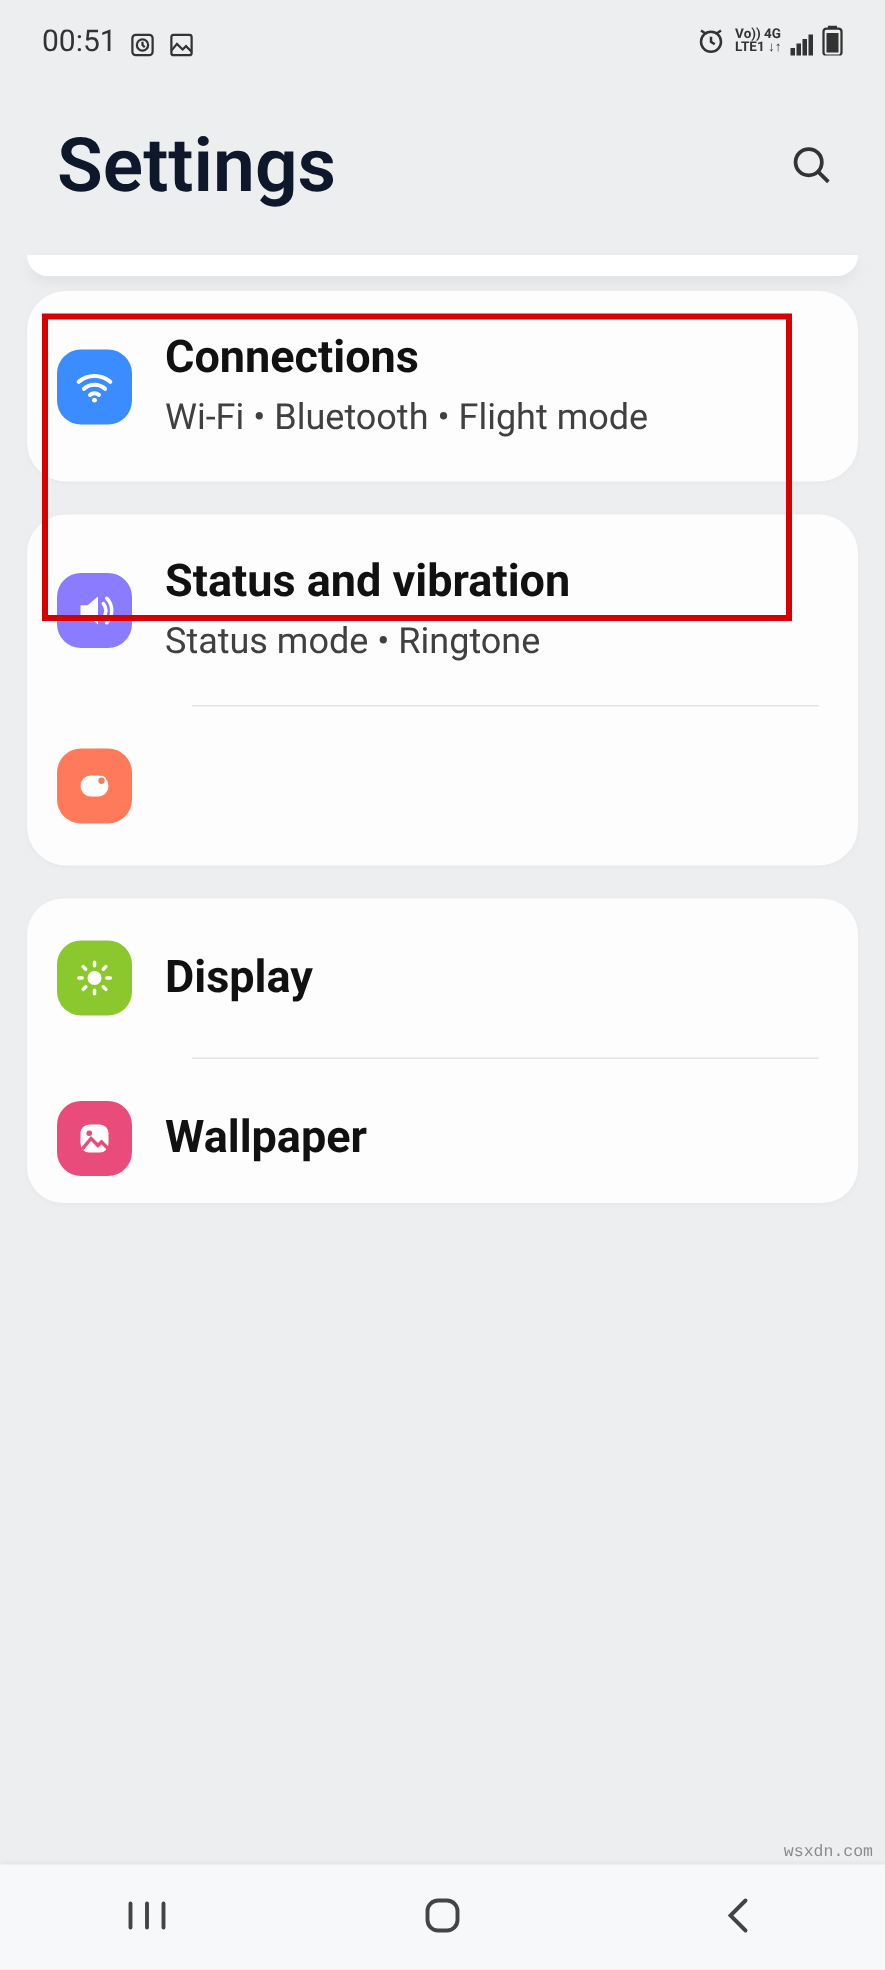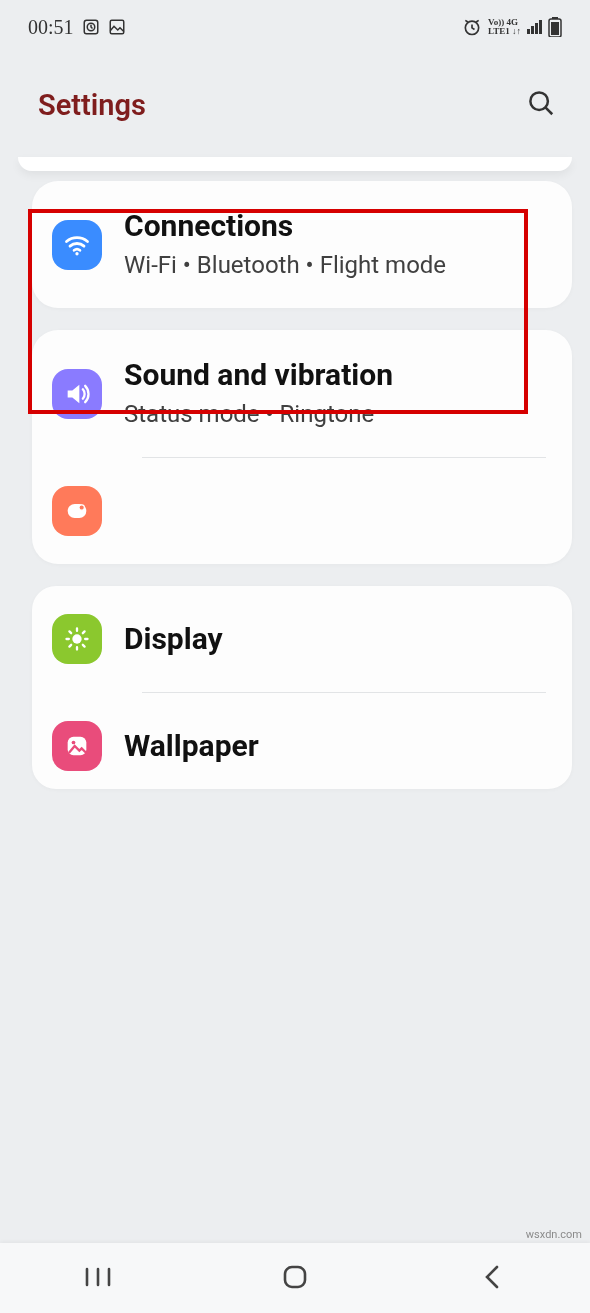--- a/index.html
+++ b/index.html
@@ -14,44 +14,44 @@
   }
   .statusbar {
     display: flex;
     justify-content: space-between;
     align-items: center;
     padding: 10px 28px 4px 28px;
     height: 48px;
     font-size: 20px;
     color: #333;
   }
-  .statusbar-left, .statusbar-right { display: flex; align-items: center; gap: 8px; font-family: Liberation Serif, serif; }
+  .statusbar-left, .statusbar-right { display: flex; align-items: flex-end; gap: 8px; }
   .statusbar-right { gap: 6px; font-size: 16px; }
   .sb-icon { display:inline-flex; align-items:center; justify-content:center; }
   .sb-net { font-size: 9px; line-height: 9px; font-weight: 700; text-align: left; }
   .signal { display:inline-flex; align-items:flex-end; gap:1px; }
   .signal span { width:3px; background:#333; display:inline-block;}
   .header {
     padding: 34px 28px 30px 38px;
     display: flex;
     justify-content: space-between;
     align-items: center;
   }
-  .header h1 { font-size: 29px; font-weight: 600; color:#7f1d1d; }
+  .header h1 { font-size: 50px; font-weight: 600; color:#0f172a; }
   .search-btn { background:none; border:none; cursor:pointer; padding:6px; }
   .shadow-bump {
     height: 14px;
     margin: 0 18px 10px 18px;
     border-radius: 0 0 26px 26px;
     background: linear-gradient(#fff, #fff);
     box-shadow: 0 4px 10px rgba(0,0,0,0.06);
   }
   .card {
     background: #fdfdfd;
-    margin: 0 18px 22px 32px;
+    margin: 0 18px 22px 18px;
     border-radius: 26px;
     box-shadow: 0 1px 4px rgba(0,0,0,0.03);
     overflow: hidden;
   }
   .item {
     display: flex;
     align-items: center;
     padding: 28px 24px 28px 20px;
     gap: 22px;
     cursor: pointer;
@@ -73,21 +73,21 @@
   .item-sub   { font-size: 24px; color:#404040; line-height:1.28; margin-top:6px; }
   .highlight { position:absolute; border:4px solid #d60000; pointer-events:none; }
   .hl-connections { left:28px; top:209px; width:500px; height:205px; }
   .navbar {
     position:absolute; left:0; right:0; bottom:0; height:70px;
     background:#f7f8f9;
     display:flex; align-items:center; justify-content:space-around;
     box-shadow: 0 -1px 4px rgba(0,0,0,0.05);
   }
   .nav-btn { background:none; border:none; width:120px; height:60px; display:flex; align-items:center; justify-content:center; cursor:pointer;}
-  .watermark { position:absolute; right:8px; bottom:72px; font-size:11px; color:#8b8b8b; }
+  .watermark { position:absolute; right:8px; bottom:72px; font-size:11px; color:#8b8b8b;font-family:Liberation Mono, monospace; }
 </style>
 </head>
 <body>
 
 <div class="statusbar">
   <div class="statusbar-left">
     <span>00:51</span>
     <span class="sb-icon">
       <svg width="18" height="18" viewBox="0 0 24 24" fill="none" stroke="#333" stroke-width="2">
           <rect x="3" y="3" width="18" height="18" rx="3"></rect>
@@ -164,21 +164,21 @@
 <div class="card">
   <div class="item">
     <div class="icon-circle ic-purple">
       <svg width="28" height="28" viewBox="0 0 24 24" fill="#fff">
           <path d="M4 9v6h4l6 5V4l-6 5H4z"></path>
           <path d="M17 8a6 6 0 0 1 0 8" fill="none" stroke="#fff" stroke-width="2" stroke-linecap="round"></path>
           <path d="M19 5a10 10 0 0 1 0 14" fill="none" stroke="#fff" stroke-width="2" stroke-linecap="round"></path>
         </svg>
     </div>
     <div class="item-text">
-      <div class="item-title">Sound and vibration</div>
+      <div class="item-title">Status and vibration</div>
       <div class="item-sub">Status mode  •  Ringtone</div>
     </div>
   </div>
   <div class="divider"></div>
   <div class="item">
     <div class="icon-circle ic-orange">
       <svg width="28" height="28" viewBox="0 0 24 24" fill="#fff">
           <rect x="4" y="6" width="16" height="12" rx="6"></rect>
           <circle cx="16" cy="9" r="2.3" fill="#ff7a5a" stroke="#fff" stroke-width="1"></circle>
         </svg>

